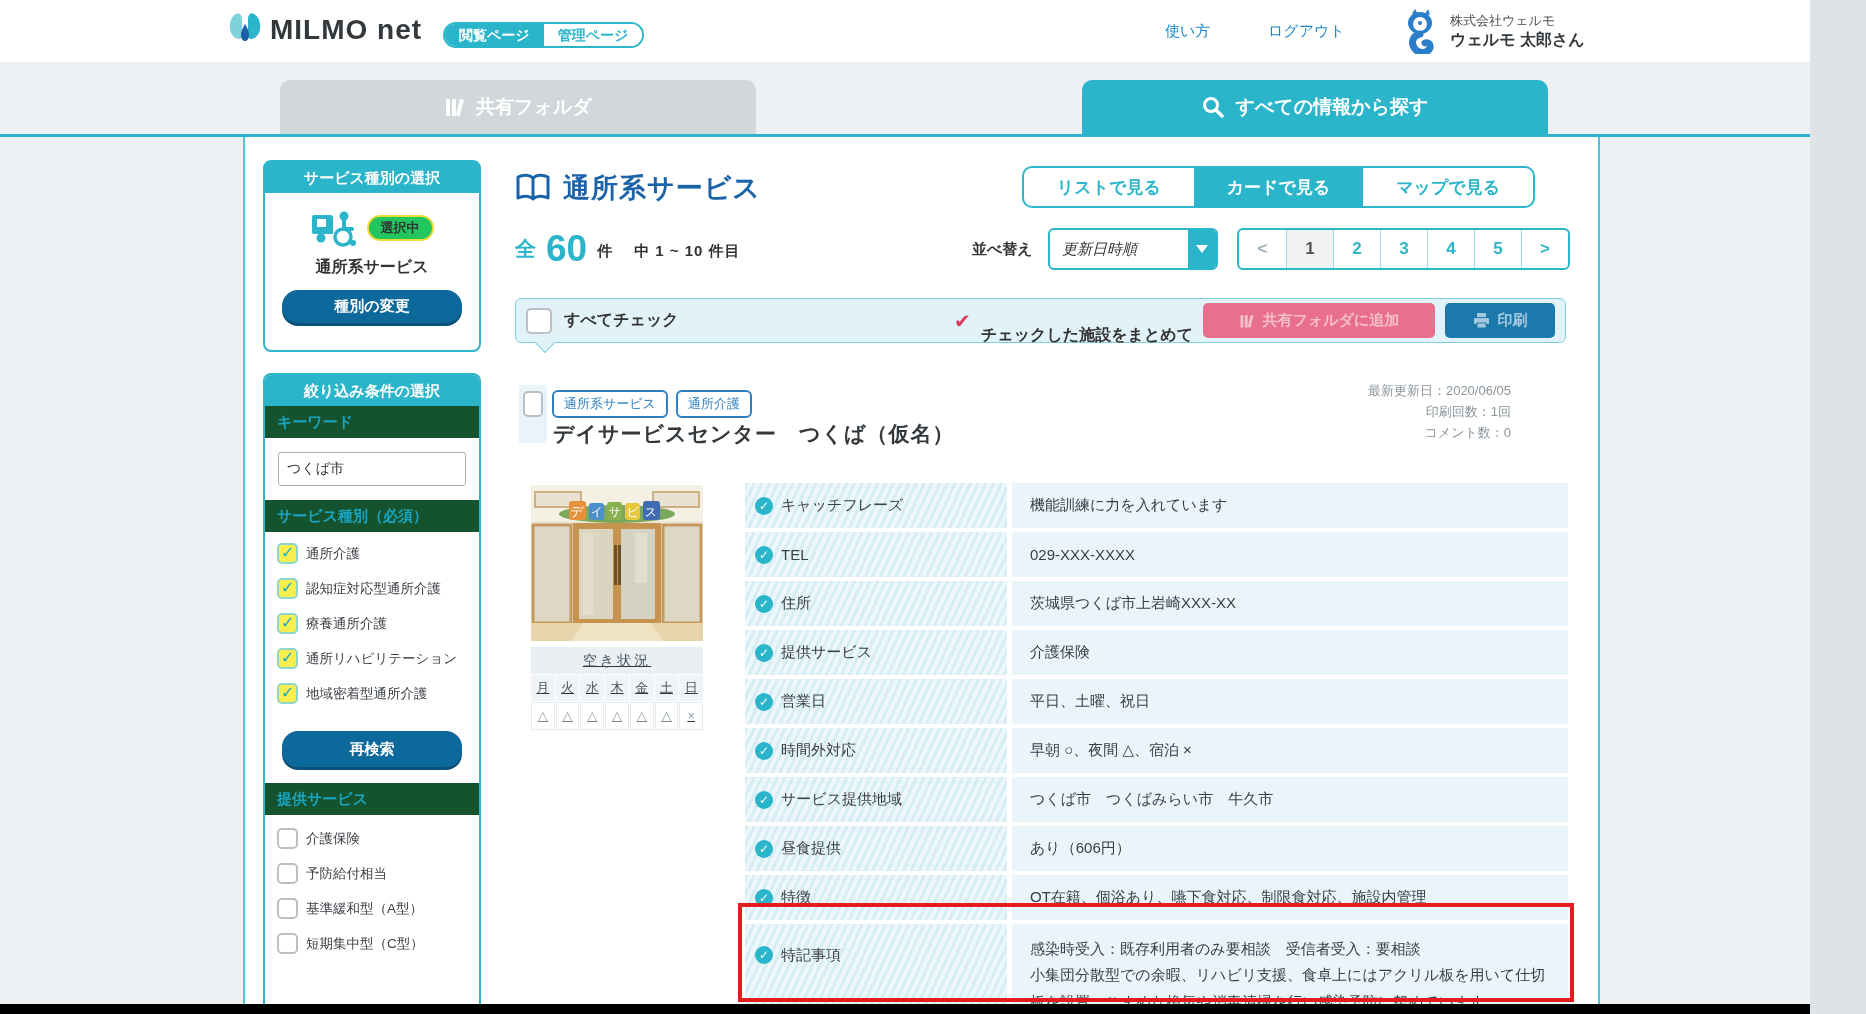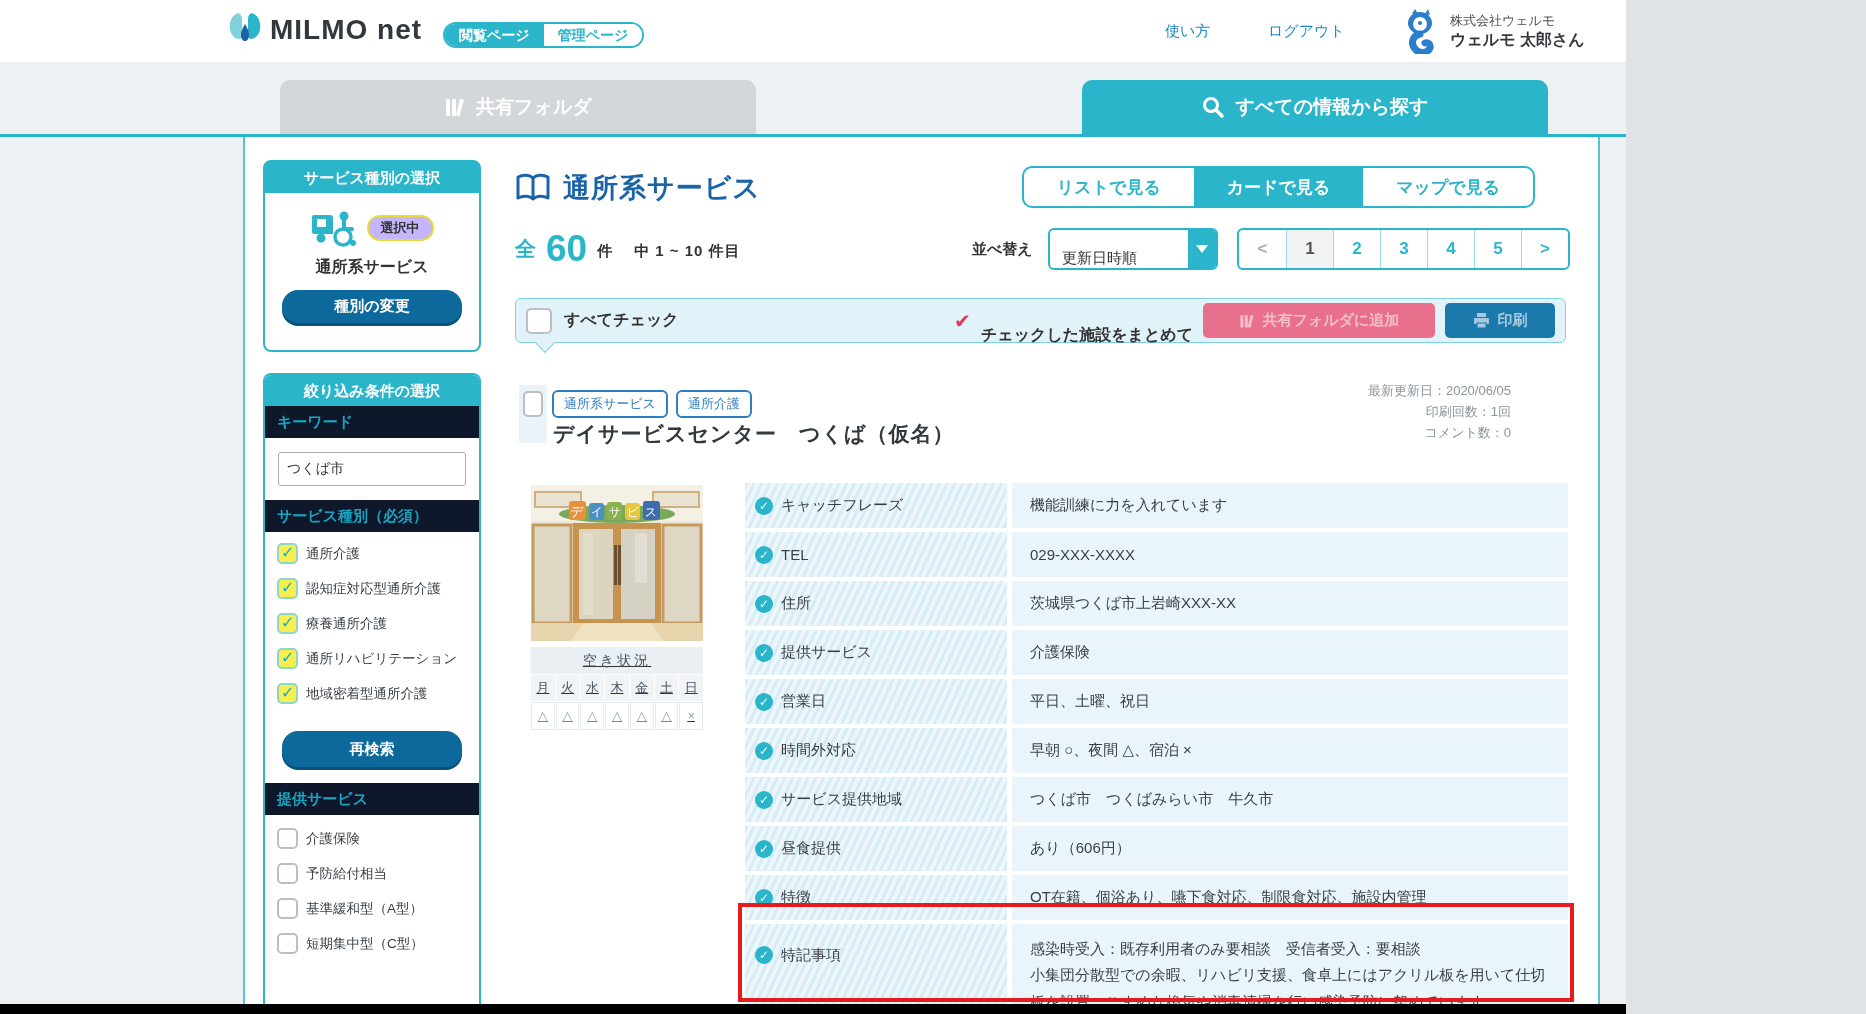--- a/index.html
+++ b/index.html
@@ -1,18 +1,18 @@
 <!DOCTYPE html>
 <html><head>
 <meta charset="utf-8">
 <style>
   * { margin:0; padding:0; box-sizing:border-box; }
   html,body { background:#dfe3e5; }
   #screen {
-    position:relative; width:1626px; height:1014px; overflow:hidden;
+    position:relative; width:1810px; height:1014px; overflow:hidden;
     background:#eef1f3;
     font-family:"Liberation Sans","DejaVu Sans",sans-serif;
     color:#333;
   }
   
   .header { position:absolute; left:0; top:0; width:1866px; height:62px; background:#fff; }
   .logo-wrap { position:absolute; left:228px; top:12px; display:flex; align-items:center; gap:8px; }
   .logo-text { font-size:28px; font-weight:bold; color:#33383c; letter-spacing:1px; }
   .page-toggle { position:absolute; left:443px; top:22px; height:26px; display:flex; border:2px solid #2ab5ca; border-radius:15px; overflow:hidden; background:#fff; }
   .page-toggle .seg { padding:0 14px; font-size:14px; font-weight:bold; line-height:22px; cursor:pointer; }
@@ -29,45 +29,45 @@
   .tab { position:absolute; top:80px; height:54px; border-radius:10px 10px 0 0; display:flex; align-items:center; justify-content:center; gap:10px; font-size:19px; font-weight:bold; color:#fff; cursor:pointer; }
   .tab.shared { left:280px; width:476px; background:#d2d7d9; }
   .tab.search { left:1082px; width:466px; background:#2ab5ca; }
   
   .main-card { position:absolute; left:243px; top:137px; width:1357px; height:877px; background:#fff; border-left:2px solid #53c5d6; border-right:2px solid #53c5d6; }
   
   .panel { position:absolute; left:263px; width:218px; background:#fff; border:2px solid #2ab5ca; border-radius:8px; }
   .panel-head { background:#2ab5ca; color:#fff; font-size:15px; font-weight:bold; text-align:center; line-height:31px; height:31px; border-radius:5px 5px 0 0; }
   .panel.p1 { top:160px; height:192px; }
   .p1-iconrow { display:flex; align-items:center; justify-content:center; gap:10px; margin-top:14px; }
-  .badge-selected { border:2px solid #e9dc3a; border-radius:14px; padding:2px 12px; font-size:13px; font-weight:bold; color:#333; background:#c4b5fd; }
+  .badge-selected { border:2px solid #e9dc3a; border-radius:14px; padding:2px 12px; font-size:13px; font-weight:bold; color:#333; background:#22c55e; }
   .p1-type { text-align:center; font-size:16px; font-weight:bold; margin-top:8px; color:#333; }
   .navy-btn { display:block; margin:12px auto 15px; width:180px; height:33px; background:#0d689c; border:none; border-radius:16px; box-shadow:0 3px 0 #0a5179; color:#fff; font-size:15px; font-weight:bold; font-family:inherit; cursor:pointer; }
   .panel.p2 { top:373px; height:660px; overflow:hidden; }
-  .sec-head { background:#0f172a; color:#19a5c2; font-size:15px; font-weight:bold; line-height:32px; height:32px; padding-left:12px; }
+  .sec-head { background:#14532d; color:#19a5c2; font-size:15px; font-weight:bold; line-height:32px; height:32px; padding-left:12px; }
   .kw-input { display:block; margin:14px auto; width:188px; height:34px; border:1px solid #a9aeb2; border-radius:3px; font-size:14px; padding:0 8px; color:#333; font-family:inherit; }
   .cb-row { display:flex; align-items:center; gap:8px; padding:7px 0 7px 12px; cursor:pointer; }
   .cb { width:21px; height:21px; border-radius:5px; flex:0 0 auto; position:relative; }
   .cb.checked { background:#f8ef4f; border:2px solid #8fd6c9; }
   .cb.checked::after { content:"✓"; position:absolute; left:2px; top:-2px; font-size:16px; font-weight:bold; color:#1ba8c0; }
   .cb.unchecked { background:#fff; border:2px solid #b9bfc4; }
   .cb-label { font-size:13.5px; color:#3a3f44; }
   
   .title-row { position:absolute; left:515px; top:170px; display:flex; align-items:center; gap:12px; }
   .page-title { font-size:27px; font-weight:bold; color:#1a63a8; letter-spacing:1px; }
   .view-switch { position:absolute; left:1022px; top:166px; width:513px; height:42px; display:flex; border:2px solid #2ab5ca; border-radius:10px; overflow:hidden; background:#fff; }
   .view-switch .vseg { flex:1; display:flex; align-items:center; justify-content:center; font-size:17px; font-weight:bold; color:#2ab5ca; cursor:pointer; }
   .view-switch .vseg.active { background:#2ab5ca; color:#fff; }
   .summary { position:absolute; left:515px; top:230px; display:flex; align-items:flex-end; }
   .sum-all { color:#2ab5ca; font-size:21px; font-weight:bold; padding-bottom:4px; }
   .sum-count { color:#2ab5ca; font-size:37px; font-weight:bold; margin:0 10px; line-height:1; }
   .sum-unit { font-size:15px; font-weight:bold; color:#333; padding-bottom:6px; }
   .sum-range { font-size:15px; font-weight:bold; color:#333; padding-bottom:6px; margin-left:22px; letter-spacing:1px; }
   .sort-label { position:absolute; left:972px; top:240px; font-size:15px; font-weight:bold; color:#333; }
-  .sort-select { position:absolute; left:1048px; top:228px; width:170px; height:42px; border:2px solid #2ab5ca; border-radius:6px; background:#fff; display:flex; align-items:flex-end; cursor:pointer; overflow:hidden; }
+  .sort-select { position:absolute; left:1048px; top:228px; width:170px; height:42px; border:2px solid #2ab5ca; border-radius:6px; background:#fff; display:flex; align-items:center; cursor:pointer; overflow:hidden;font-style:italic; }
   .sort-value { flex:1; font-size:15px; color:#333; padding-left:12px; }
   .sort-arrow { width:28px; height:100%; background:#2ab5ca; display:flex; align-items:center; justify-content:center; }
   .sort-arrow::after { content:""; border-left:6px solid transparent; border-right:6px solid transparent; border-top:8px solid #fff; }
   .pagination { position:absolute; left:1237px; top:228px; height:42px; display:flex; border:2px solid #2ab5ca; border-radius:6px; overflow:hidden; background:#fff; }
   .pg { width:47px; display:flex; align-items:center; justify-content:center; font-size:17px; font-weight:bold; color:#2ab5ca; border-left:1px solid #9edbe6; cursor:pointer; }
   .pg:first-child { border-left:none; }
   .pg.prev { color:#9ab0b8; }
   .pg.current { background:#f1f3f3; color:#555; }
   
   .bulk-bar { position:absolute; left:515px; top:298px; width:1051px; height:45px; background:#e2f2f9; border:1px solid #7fd0de; border-radius:6px; display:flex; align-items:center; padding:0 10px; }

